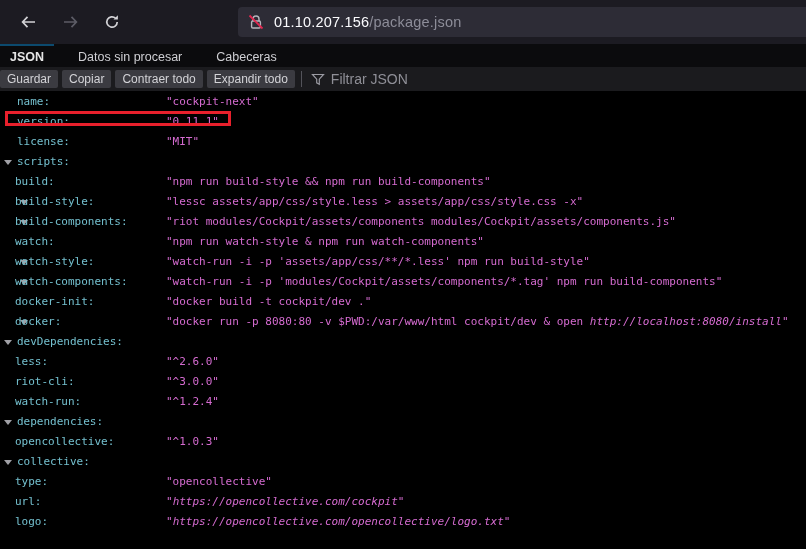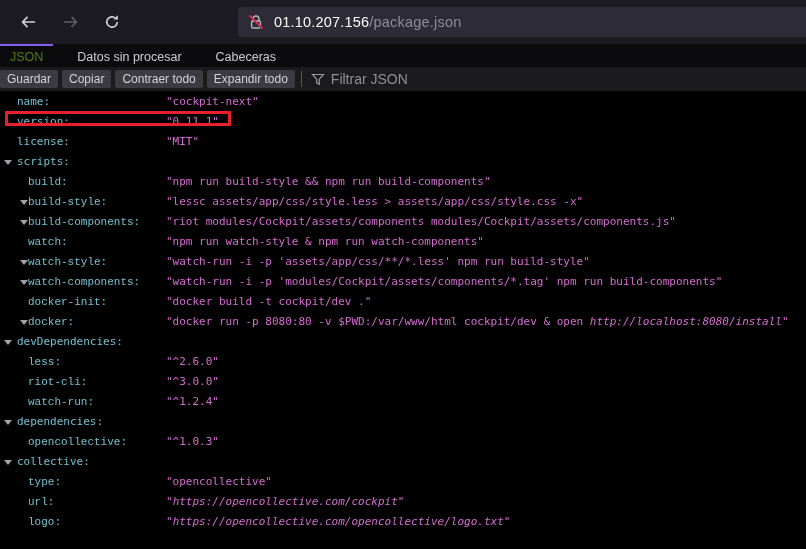--- a/index.html
+++ b/index.html
@@ -16,21 +16,21 @@
   .urlbar { margin-left:110px; height:30px; flex:1; background:#2d2c36; border-radius:4px 0 0 4px;
             display:flex; align-items:center; padding-left:10px; min-width:0; }
   .lock { color:#b6b6bd; position:relative; width:16px; height:16px; flex:0 0 auto; }
   .url-text { margin-left:10px; font-size:14.5px; color:#fbfbfe; white-space:nowrap; letter-spacing:0.2px; }
   .url-text .path { color:#8d8d99; }
 
   
   .tabbar { height:23px; background:#0b0b0d; display:flex; align-items:stretch; }
   .vtab { display:flex; align-items:center; padding:0 10px; font-size:12.5px; color:#cfcfd3;
           border-top:2px solid transparent; }
-  .vtab.active { color:#4d7c0f; border-top:2px solid #8b5cf6; }
+  .vtab.active { color:#e5e5e5; border-top:2px solid #0c4a6e;font-weight:bold; }
   .vtab + .vtab { margin-left:14px;align-items:center; }
 
   
   .toolbar { height:24px; background:#1b1b1e; display:flex; align-items:center; padding-left:0; }
   .tbtn { height:18px; margin-right:4px; padding:0 7px; background:#3b3b41; border:none; border-radius:2px;
           color:#d3d3d7; font-size:12px; font-family:"Liberation Sans", sans-serif; display:flex; align-items:center; }
   .tsep { width:1px; height:16px; background:#53535a; margin:0 5px 0 2px; }
   .filter-wrap { display:flex; align-items:center; flex:1; height:100%; }
   .funnel { color:#9a9aa2; margin:0 6px 0 4px; display:flex; }
   .filter-input { flex:1; background:transparent; border:none; outline:none; color:#d7d7db;
@@ -41,21 +41,21 @@
   .json-body { position:relative; height:458px; background:#000000; padding-top:1px;
                font-family:"DejaVu Sans Mono","Liberation Mono",monospace; font-size:11px; }
   .row { position:relative; height:20px; line-height:20px; white-space:nowrap; }
   .twisty { position:absolute; top:8px; width:0; height:0;
             border-left:4px solid transparent; border-right:4px solid transparent;
             border-top:5px solid #a0a0a6; }
   .d0 .twisty { left:4px; }
   .d1 .twisty { left:20px; }
   .key { position:absolute; color:#74c0cf; }
   .d0 .key { left:17px; }
-  .d1 .key { left:28px;font-family:Liberation Mono, monospace; }
+  .d1 .key { left:15px; }
   .val { position:absolute; left:166px; color:#d56bd0; }
   .val i { font-style:italic; }
   .red-box { position:absolute; left:5px; top:-1px; width:226px; height:15px;
              border:3px solid #e8202c; z-index:5; pointer-events:none; }
 </style>
 </head>
 <body>
 
 <div class="chrome">
   <div class="nav-btn">

